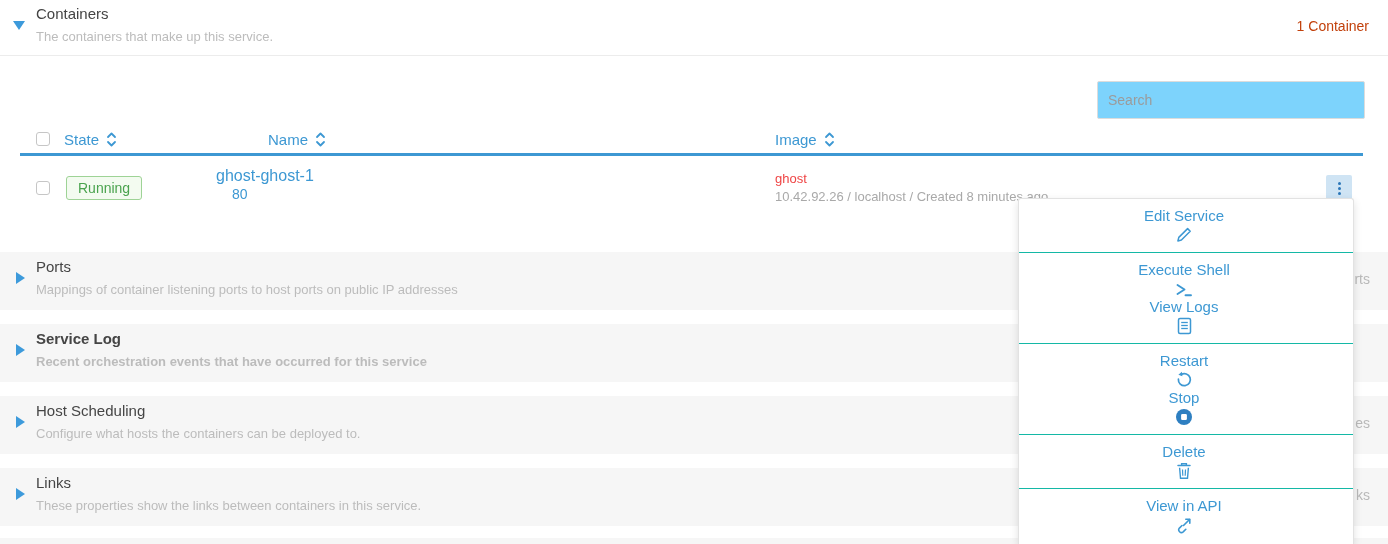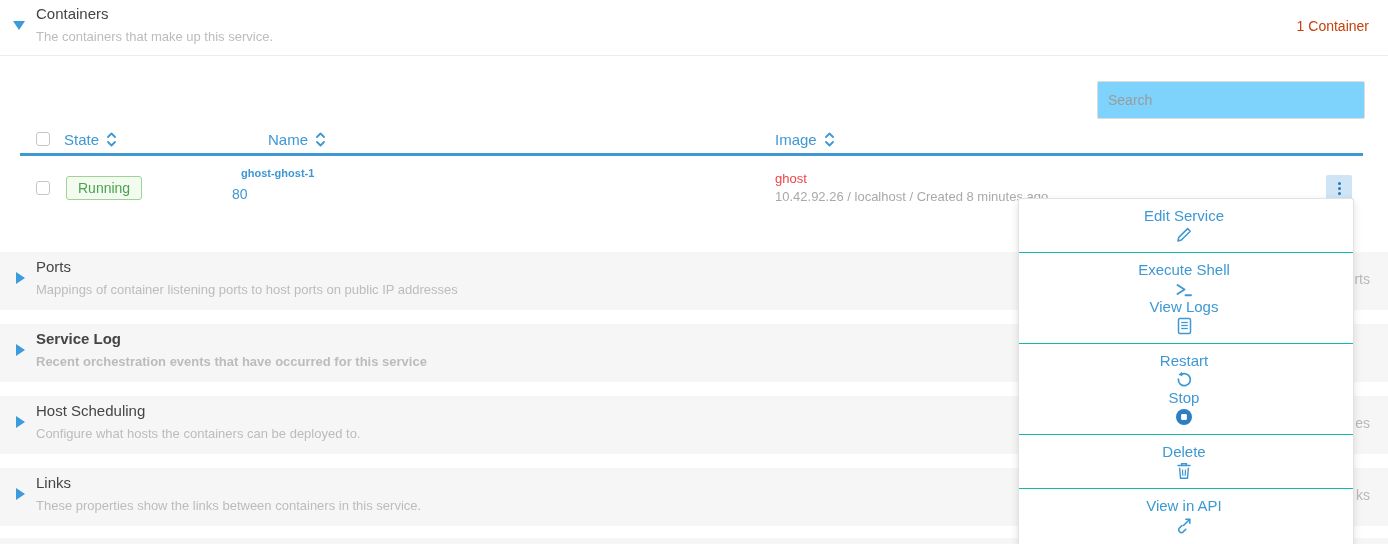--- a/index.html
+++ b/index.html
@@ -48,21 +48,21 @@
     position: absolute; width: 14px; height: 14px; background: #fff;
     border: 1px solid #c6c6c6; border-radius: 3px; cursor: pointer;
   }
   .cb-header { left: 36px; top: 132px; }
   .cb-row { left: 36px; top: 181px; }
   .state-badge {
     position: absolute; left: 66px; top: 176px;
     font-size: 14px; color: #4aa34e; background: #f3fbf0;
     border: 1px solid #9ed396; border-radius: 3px; padding: 3px 11px;
   }
-  .row-name { position: absolute; left: 241px; top: 167px; font-size: 11px; color: #3d98d3; cursor: pointer; font-weight: bold; }
+  .row-name { position: absolute; left: 216px; top: 167px; font-size: 16px; color: #3d98d3; cursor: pointer; }
   .row-name-sub { position: absolute; left: 232px; top: 186px; font-size: 14px; color: #3d98d3; }
   .row-image { position: absolute; left: 775px; top: 171px; font-size: 13px; color: #ef4444; }
   .row-image-sub { position: absolute; left: 775px; top: 189px; font-size: 13px; color: #a9a9a9; }
   .kebab-button {
     position: absolute; left: 1326px; top: 175px; width: 26px; height: 26px;
     background: #cfe4f4; border-radius: 2px; cursor: pointer;
     display: flex; flex-direction: column; align-items: center; justify-content: center; gap: 2px;
   }
   .kebab-button .dot { width: 3px; height: 3px; border-radius: 50%; background: #2a76b8; }
 

